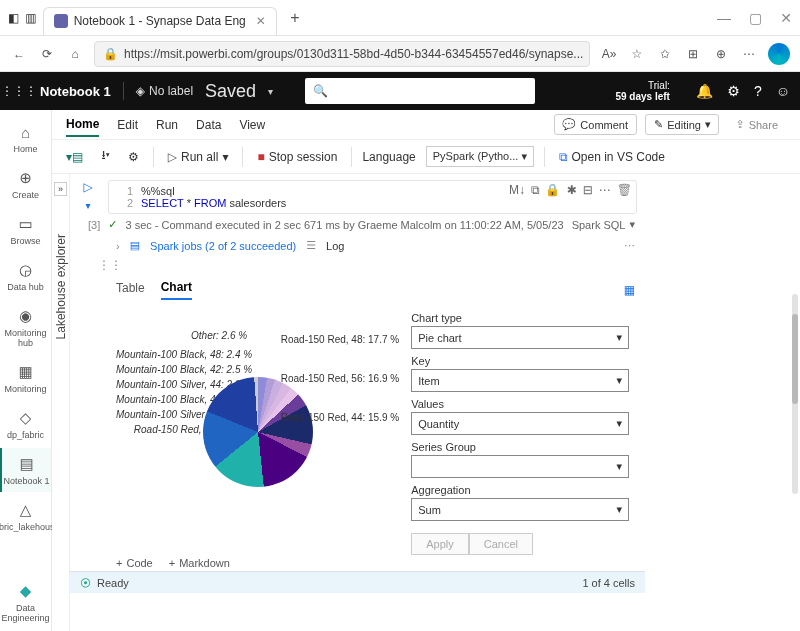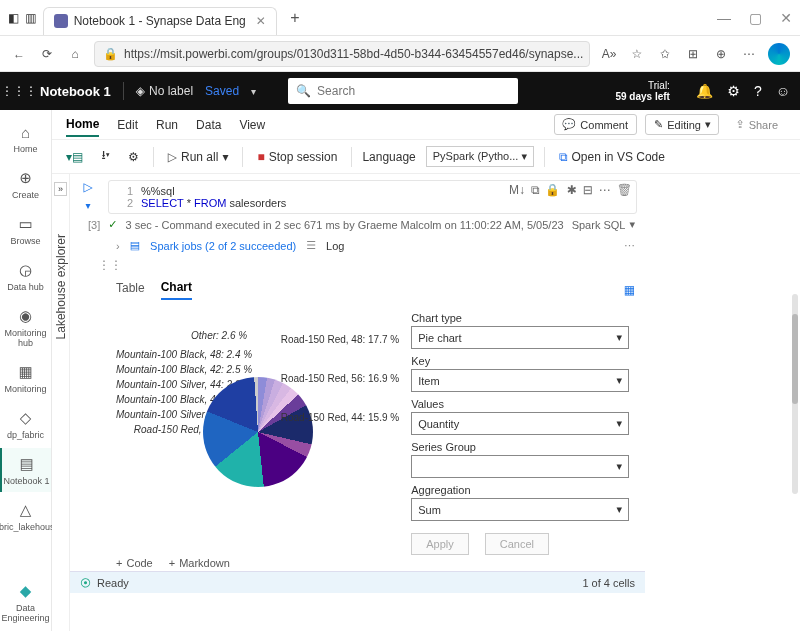--- a/index.html
+++ b/index.html
@@ -100,21 +100,21 @@
       #1f3fa3 292deg 356deg,
       #ccc 356deg 360deg
     );
     position:relative;
   }
   .pie::before { content:''; position:absolute; left:50%; top:50%; width:10px; height:10px; border-radius:50%; margin:-5px; }
 
   .form { flex:1; font-size:11px; display:flex; flex-direction:column; gap:2px; padding-right:6px; }
   .form label { color:#333; font-size:11px; margin-top:4px; }
   .form .sel { border:1px solid #888; padding:4px 6px; display:flex; align-items:center; justify-content:space-between; background:#fff; font-size:11px; }
-  .form .btns { display:flex; gap:16px; margin-top:10px; }
+  .form .btns { display:flex; gap:0; margin-top:10px; }
   .form .btns button { border:1px solid #ccc; background:#fafafa; color:#aaa; padding:4px 14px; font-size:11px; }
 
   .addrow { display:flex; gap:16px; padding:2px 10px 2px 46px; font-size:11px; color:#555; }
   .addrow .ab { display:flex; gap:4px; cursor:pointer; }
 
   .status { height:22px; background:#eaf4fb; border-top:1px solid #dde; display:flex; align-items:center; padding:0 10px; font-size:11px; color:#444; }
   .status .r { margin-left:auto;text-align:center; }
 
   .scrollbar { position:absolute; right:2px; top:120px; width:6px; height:200px; background:#e2e2e2; border-radius:3px; }
   .scrollbar .thumb { width:100%; height:90px; background:#b8b8b8; border-radius:3px; margin-top:20px; }
@@ -158,25 +158,24 @@
 </div>
 
 <div class="appbar">
   <span class="waffle">⋮⋮⋮</span>
   <span class="title">Notebook 1</span>
   <span class="sep"></span>
   <span class="label">
     <span>◈</span>
     <span>No label</span>
   </span>
-  <span style="font-size:12px;color:#3b82f6">Saved</span>
+  <span style="font-size:18px;color:#e5e5e5">Saved</span>
   <span style="font-size:10px;color:#ccc">▾</span>
   <div class="search">
     <span>🔍</span>
-    <input placeholder="Search" style="">
   </div>
   <div class="trial">
     <div>Trial:</div>
     <div style="font-weight:600">59 days left</div>
   </div>
   <div class="icons">
     <span>🔔</span>
     <span>⚙</span>
     <span>?</span>
     <span>☺</span>

